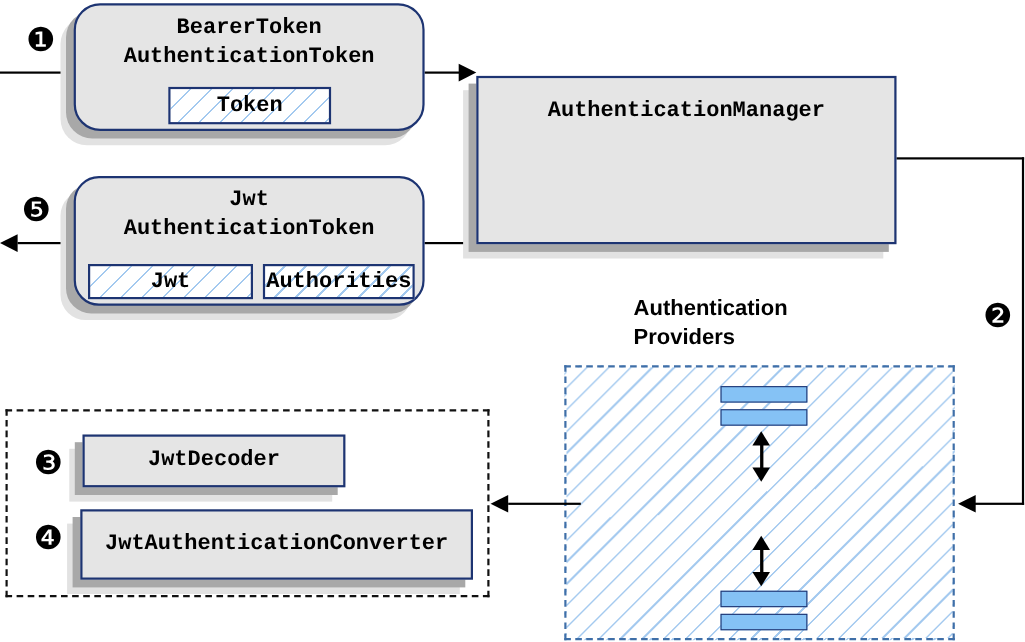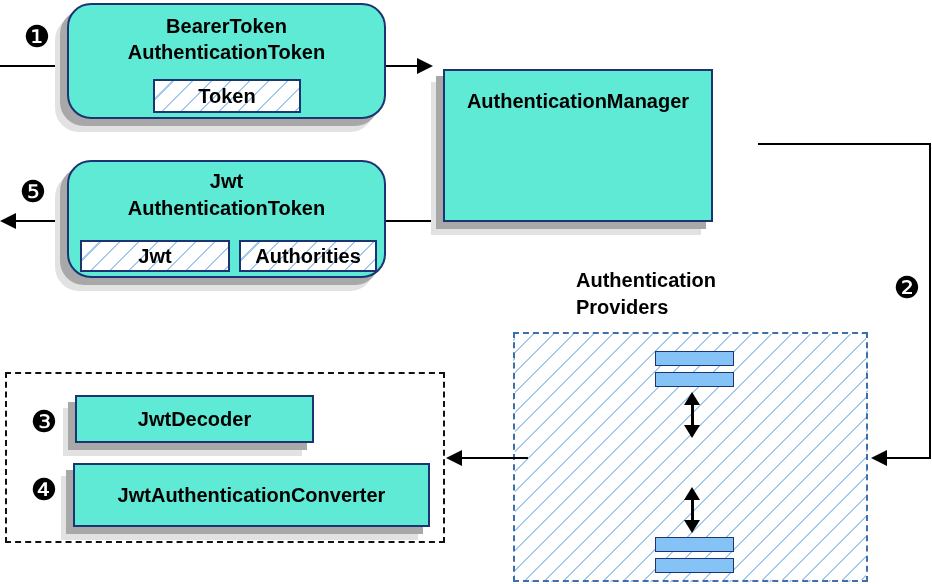--- a/index.html
+++ b/index.html
@@ -10,23 +10,24 @@
     height: 584px;
     background: #ffffff;
     overflow: hidden;
     font-family: "Liberation Sans", sans-serif;
     color: #000;
   }
 
   
   .node {
     position: absolute;
-    background: #5eead4;
+    background: #e5e5e5;
     border: 2.5px solid #1d3472;
     box-shadow: -7px 7px 0 #a8a8a8, -12px 13px 0 #e2e2e2;
+    font-family: Liberation Mono, monospace;
   }
   .rounded { border-radius: 24px; }
   .node-title {
     font-weight: bold;
     font-size: 20px;
     line-height: 26px;
     text-align: center;
   }
 
   
@@ -175,25 +176,25 @@
   <div class="head-left" style="left:0; top:213px;"></div>
 
   <div class="node rounded" style="left:67px; top:3px; width:319px; height:116px;">
     <div class="node-title" style="margin-top:8px;">
       <div>BearerToken</div>
       <div>AuthenticationToken</div>
     </div>
     <div class="field" style="left:84px; top:74px; width:148px; height:34px;">Token</div>
   </div>
 
-  <div class="node" style="left:443px; top:69px; width:270px; height:153px;">
+  <div class="node" style="left:433px; top:69px; width:382px; height:153px;">
     <div class="node-title" style="margin-top:17px;">AuthenticationManager</div>
   </div>
 
-  <div class="node rounded" style="left:67px; top:160px; width:319px; height:118px;">
+  <div class="node rounded" style="left:67px; top:160px; width:319px; height:118px;border-radius:23px;">
     <div class="node-title" style="margin-top:6px; line-height:27px;">
       <div>Jwt</div>
       <div>AuthenticationToken</div>
     </div>
     <div class="field" style="left:11px; top:78px; width:150px; height:32px;">Jwt</div>
     <div class="field" style="left:170px; top:78px; width:138px; height:32px;">Authorities</div>
   </div>
 
   <div class="group-label">
     <div>Authentication</div>

